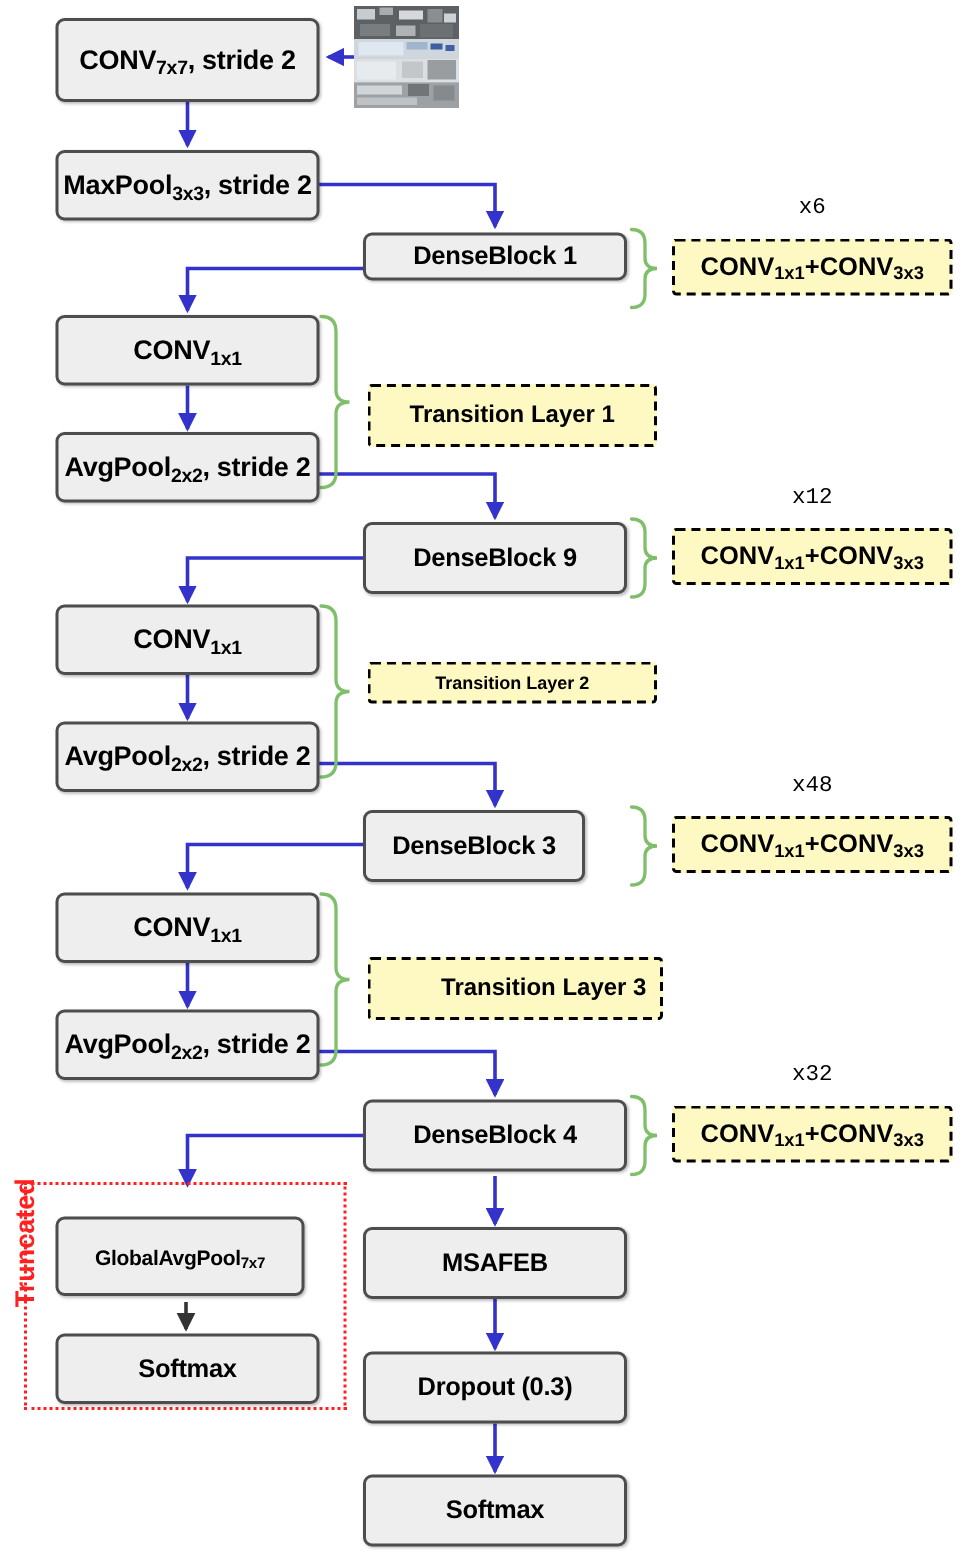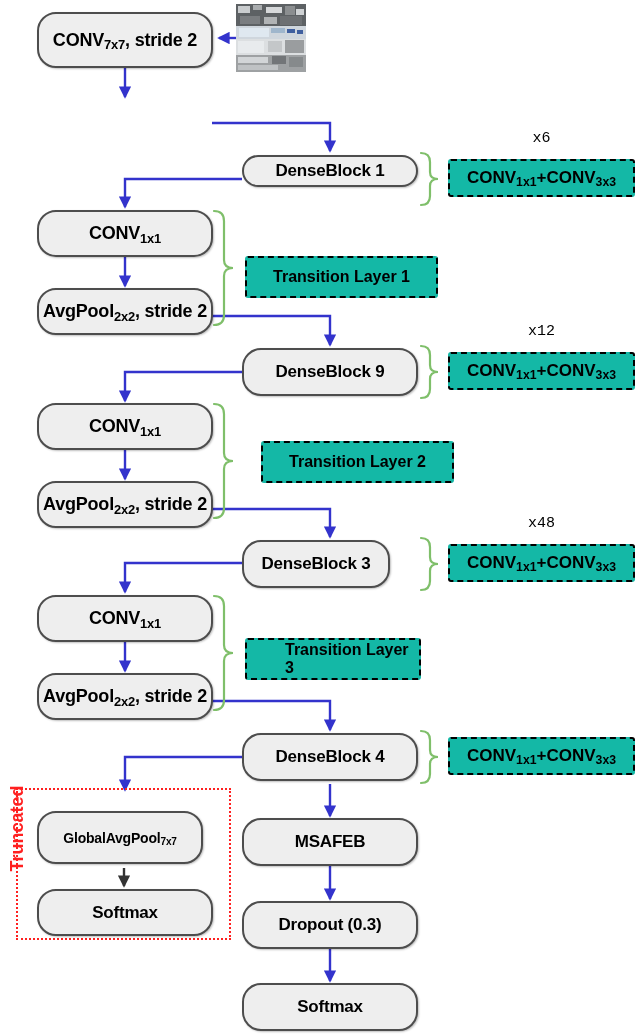--- a/index.html
+++ b/index.html
@@ -2,27 +2,27 @@
 <html><head>
 <meta charset="utf-8">
 <style>
   html,body{margin:0;padding:0;background:#ffffff;}
   body{width:640px;height:1034px;position:relative;overflow:hidden;
        font-family:"Liberation Sans","DejaVu Sans",sans-serif;}
   #stage{position:absolute;left:0;top:0;width:640px;height:1034px;}
   svg#wires{position:absolute;left:0;top:0;width:640px;height:1034px;pointer-events:none;}
 
   .node{position:absolute;box-sizing:border-box;
-        background:#eeeeee;border:2px solid #4d4d4d;border-radius:19px;
+        background:#eeeeee;border:2px solid #4d4d4d;border-radius:6px;
         display:flex;align-items:center;justify-content:center;
         font-weight:bold;color:#000;letter-spacing:-0.2px;
         box-shadow:1px 1px 2px rgba(0,0,0,0.25);}
   .node span.t{white-space:nowrap;}
   .dashed{position:absolute;box-sizing:border-box;
-          background:#14b8a6;border:2.5px dashed #000;border-radius:3px;
+          background:#fef9c3;border:2.5px dashed #000;border-radius:3px;
           display:flex;align-items:center;justify-content:center;
           font-weight:bold;color:#000;box-shadow:none;}
   .mult{position:absolute;font-size:15px;color:#000;font-weight:normal;
         text-align:center;white-space:nowrap;font-family:Liberation Mono, monospace;}
   sub{font-size:0.72em;vertical-align:baseline;position:relative;top:0.28em;}
 
   
   #sat{position:absolute;left:236px;top:4px;width:70px;height:68px;
        background:#cfcfcf;overflow:hidden;border:0;}
 
@@ -131,20 +131,23 @@
       <rect x="2" y="61" width="40" height="5" fill="#bfc2c4"></rect>
       <rect x="36" y="52" width="14" height="8" fill="#727578"></rect>
       <rect x="53" y="53" width="14" height="10" fill="#868a8c"></rect>
     </svg>
   </div>
 
   <div class="node" style="left:37px;top:12px;width:176px;height:56px;font-size:18px;">
     <span class="t"><span>CONV</span><sub>7x7</sub><span>, stride 2</span></span>
   </div>
 
+  <div class="node" style="left:37px;top:100px;width:176px;height:47px;font-size:18px;">
+    <span class="t"><span>MaxPool</span><sub>3x3</sub><span>, stride 2</span></span>
+  </div>
 
   <div class="node" style="left:37px;top:210px;width:176px;height:47px;font-size:18px;">
     <span class="t"><span>CONV</span><sub>1x1</sub></span>
   </div>
 
   <div class="node" style="left:37px;top:288px;width:176px;height:47px;font-size:18px;">
     <span class="t"><span>AvgPool</span><sub>2x2</sub><span>, stride 2</span></span>
   </div>
 
   <div class="node" style="left:37px;top:403px;width:176px;height:47px;font-size:18px;">
@@ -172,41 +175,42 @@
   <div class="node" style="left:242px;top:540px;width:148px;height:48px;font-size:17px;">
     <span class="t">DenseBlock 3</span>
   </div>
   <div class="node" style="left:242px;top:733px;width:176px;height:48px;font-size:17px;justify-content:center;">
     <span class="t">DenseBlock 4</span>
   </div>
 
   <div class="mult" style="left:448px;top:130px;width:187px;">x6</div>
   <div class="mult" style="left:448px;top:323px;width:187px;">x12</div>
   <div class="mult" style="left:448px;top:515px;width:187px;">x48</div>
+  <div class="mult" style="left:448px;top:708px;width:187px;">x32</div>
 
   <div class="dashed" style="left:448px;top:159px;width:187px;height:38px;font-size:17px;">
     <span class="t"><span>CONV</span><sub>1x1</sub><span>+CONV</span><sub>3x3</sub></span>
   </div>
   <div class="dashed" style="left:448px;top:352px;width:187px;height:38px;font-size:17px;">
     <span class="t"><span>CONV</span><sub>1x1</sub><span>+CONV</span><sub>3x3</sub></span>
   </div>
   <div class="dashed" style="left:448px;top:544px;width:187px;height:38px;font-size:17px;">
     <span class="t"><span>CONV</span><sub>1x1</sub><span>+CONV</span><sub>3x3</sub></span>
   </div>
   <div class="dashed" style="left:448px;top:737px;width:187px;height:38px;font-size:17px;">
     <span class="t"><span>CONV</span><sub>1x1</sub><span>+CONV</span><sub>3x3</sub></span>
   </div>
 
   <div class="dashed" style="left:245px;top:256px;width:193px;height:42px;font-size:16px;">
     <span class="t">Transition Layer 1</span>
   </div>
-  <div class="dashed" style="left:245px;top:441px;width:193px;height:42px;font-size:16px;margin-left:16px;">
+  <div class="dashed" style="left:245px;top:441px;width:193px;height:28px;font-size:12px;">
     <span class="t">Transition Layer 2</span>
   </div>
-  <div class="dashed" style="left:245px;top:638px;width:176px;height:42px;font-size:16px;padding-left:38px;">
+  <div class="dashed" style="left:245px;top:638px;width:197px;height:42px;font-size:16px;padding-left:38px;">
     <span class="t">Transition Layer 3</span>
   </div>
 
   <div id="trunc-box"></div>
   <div id="trunc-label">Truncated</div>
 
   <div class="node" style="left:37px;top:811px;width:166px;height:53px;font-size:14px;">
     <span class="t"><span>GlobalAvgPool</span><sub>7x7</sub></span>
   </div>
   <div class="node" style="left:37px;top:889px;width:176px;height:47px;font-size:17px;">

